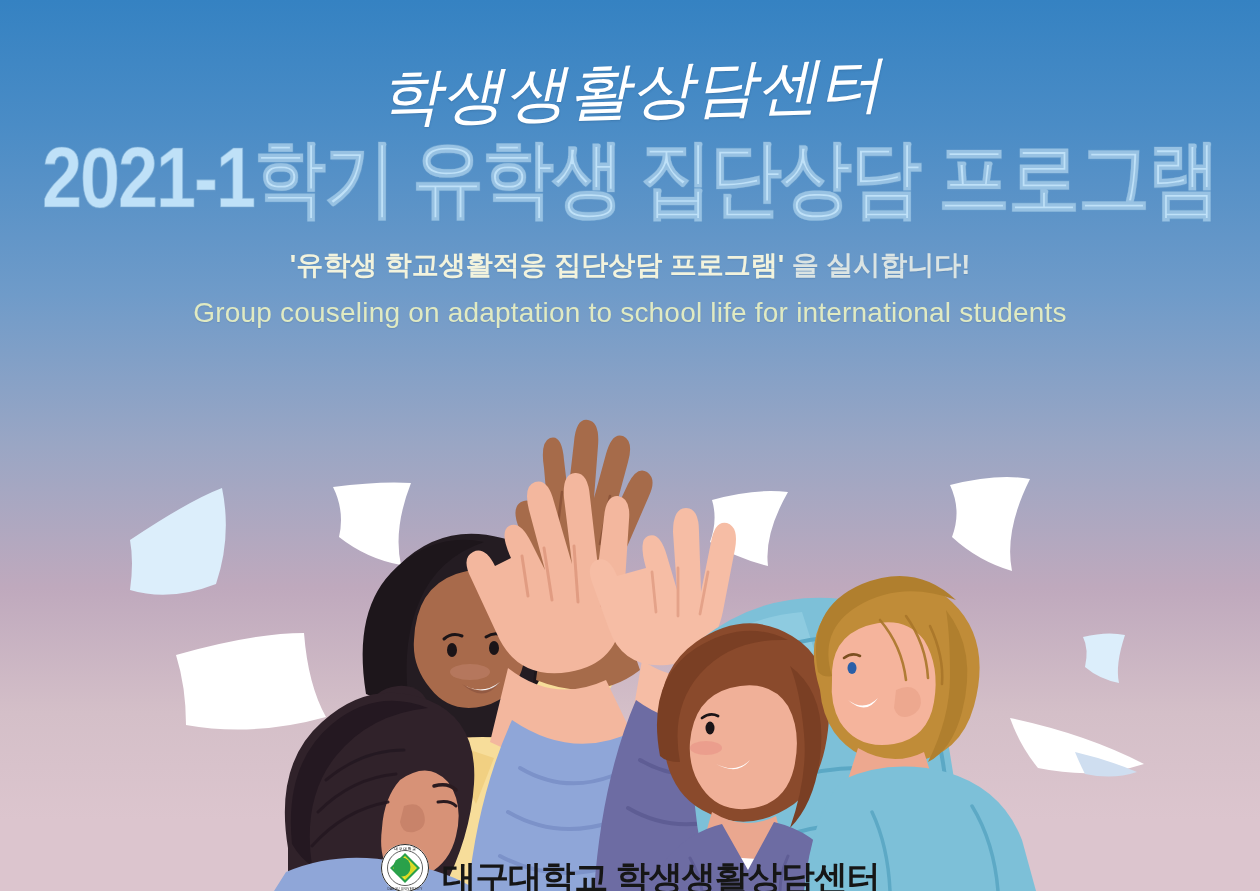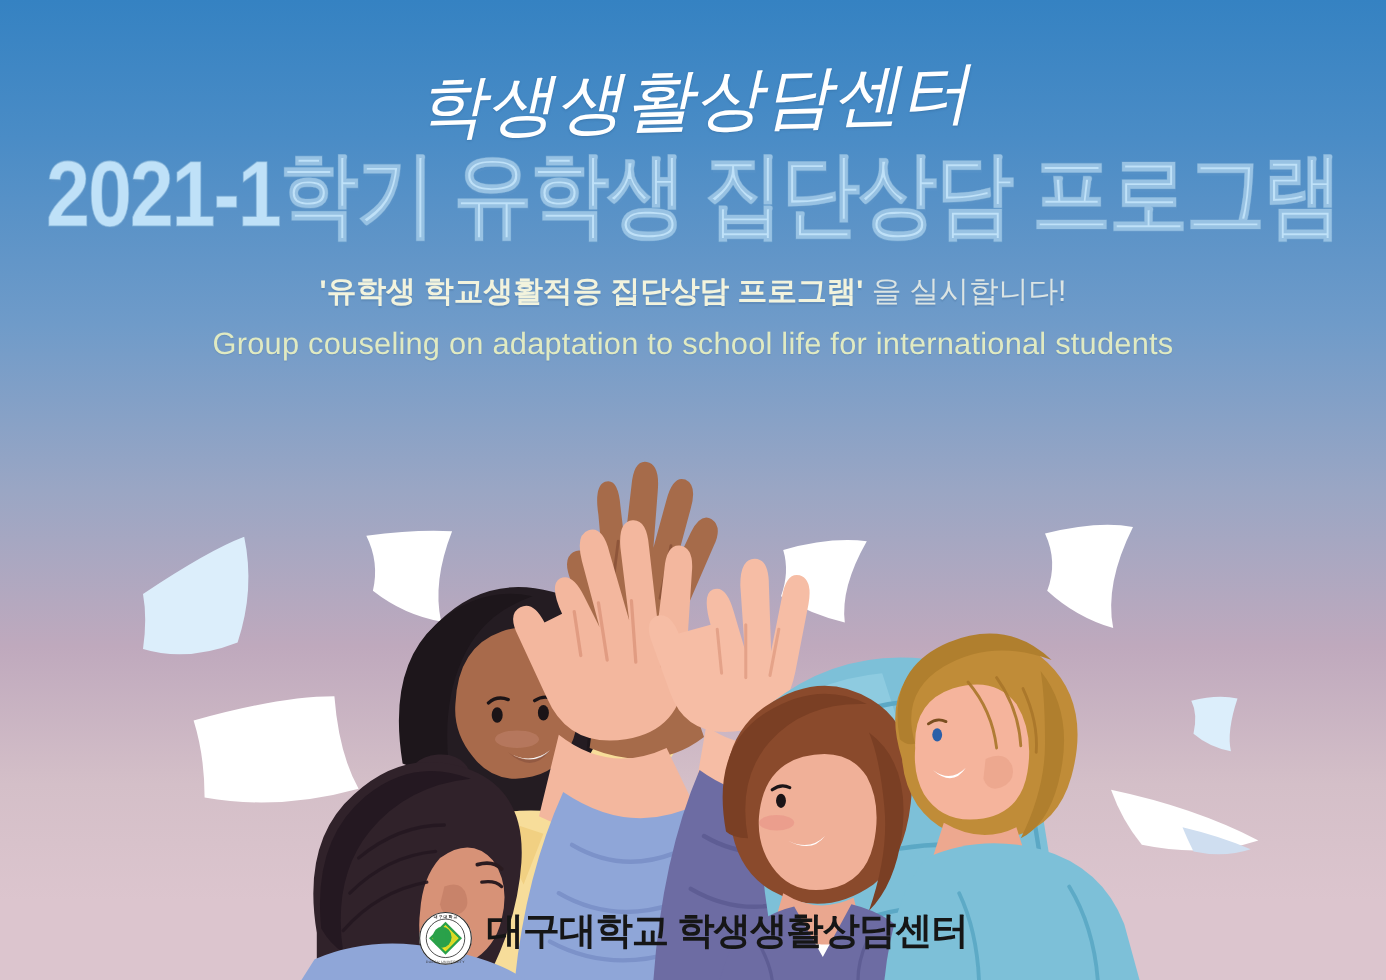--- a/index.html
+++ b/index.html
@@ -78,40 +78,40 @@
     color: #cfe0e8;
     text-shadow: 0 1px 1px rgba(60,95,135,0.22);
   }
   .desc .line { display: block; }
   .desc .emph {
     color: #f2f3dd;
     font-weight: 700;
   }
   .desc .tail {
     color: #dbe4e3;
-    font-weight: 400;
+    font-weight: 700;
   }
   .desc .en {
     display: block;
     padding-top: 6px;
     font-size: 28px;
     font-weight: 400;
     letter-spacing: 0.2px;
     color: #e0eac2;
   }
 
   
   .footer {
     position: absolute;
     left: 0;
-    bottom: 11px;
+    bottom: 0;
     width: 100%;
     height: 54px;
     display: flex;
-    align-items: flex-start;
+    align-items: flex-end;
     justify-content: center;
     gap: 12px;
     z-index: 6;
   }
   .footer-logo {
     width: 50px;
     height: 50px;
     flex: 0 0 50px;
     position: relative;
     top: 2px;

